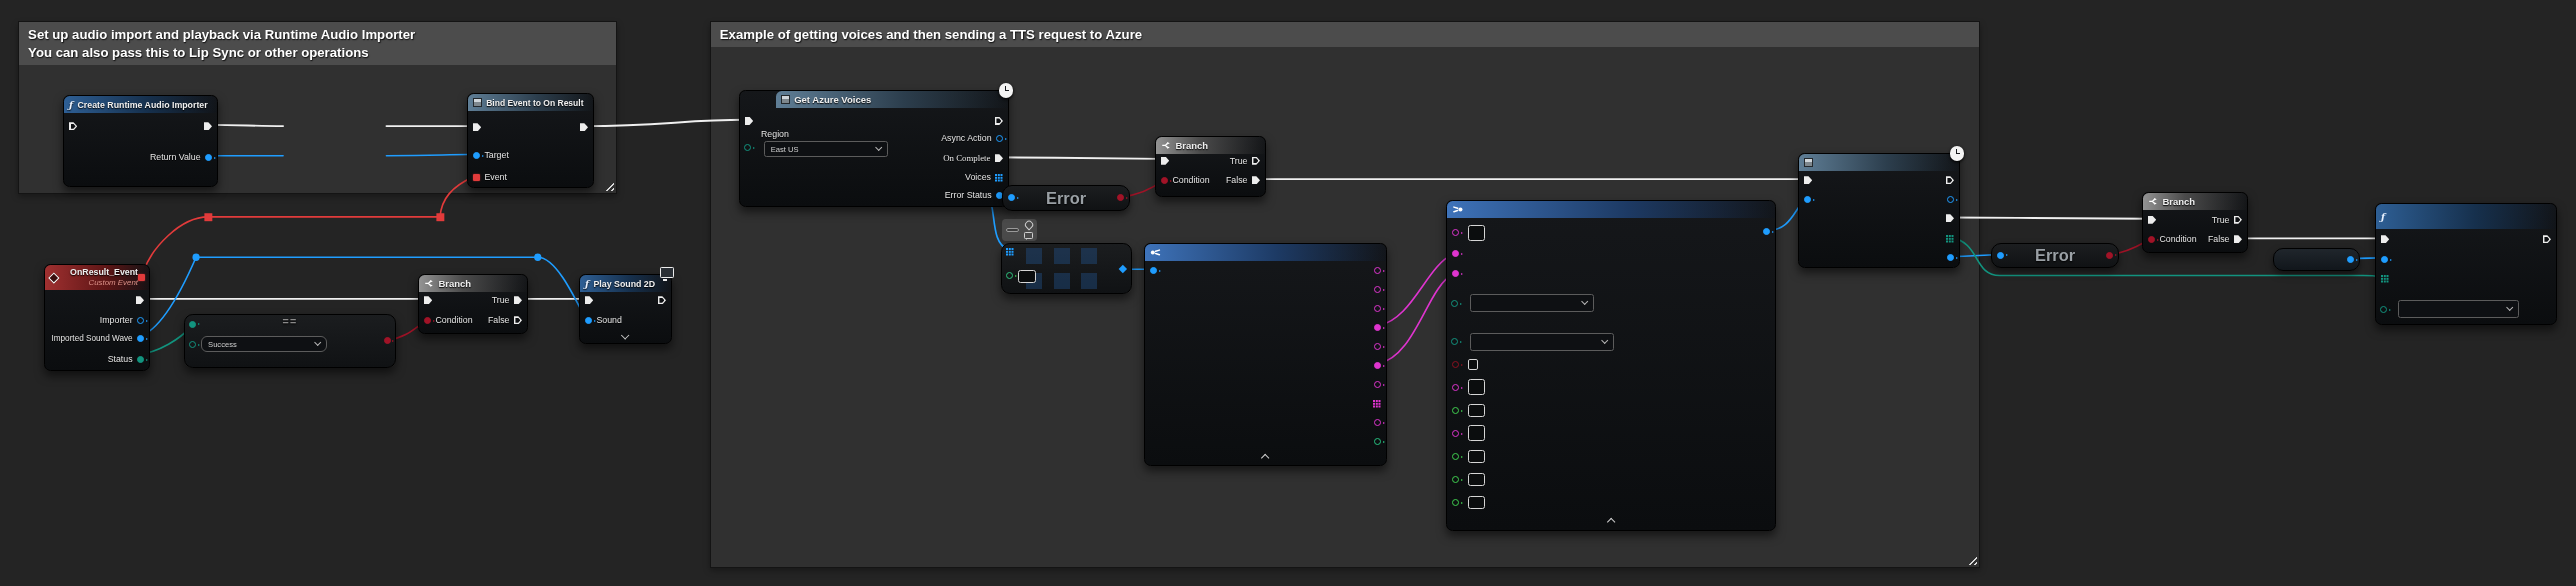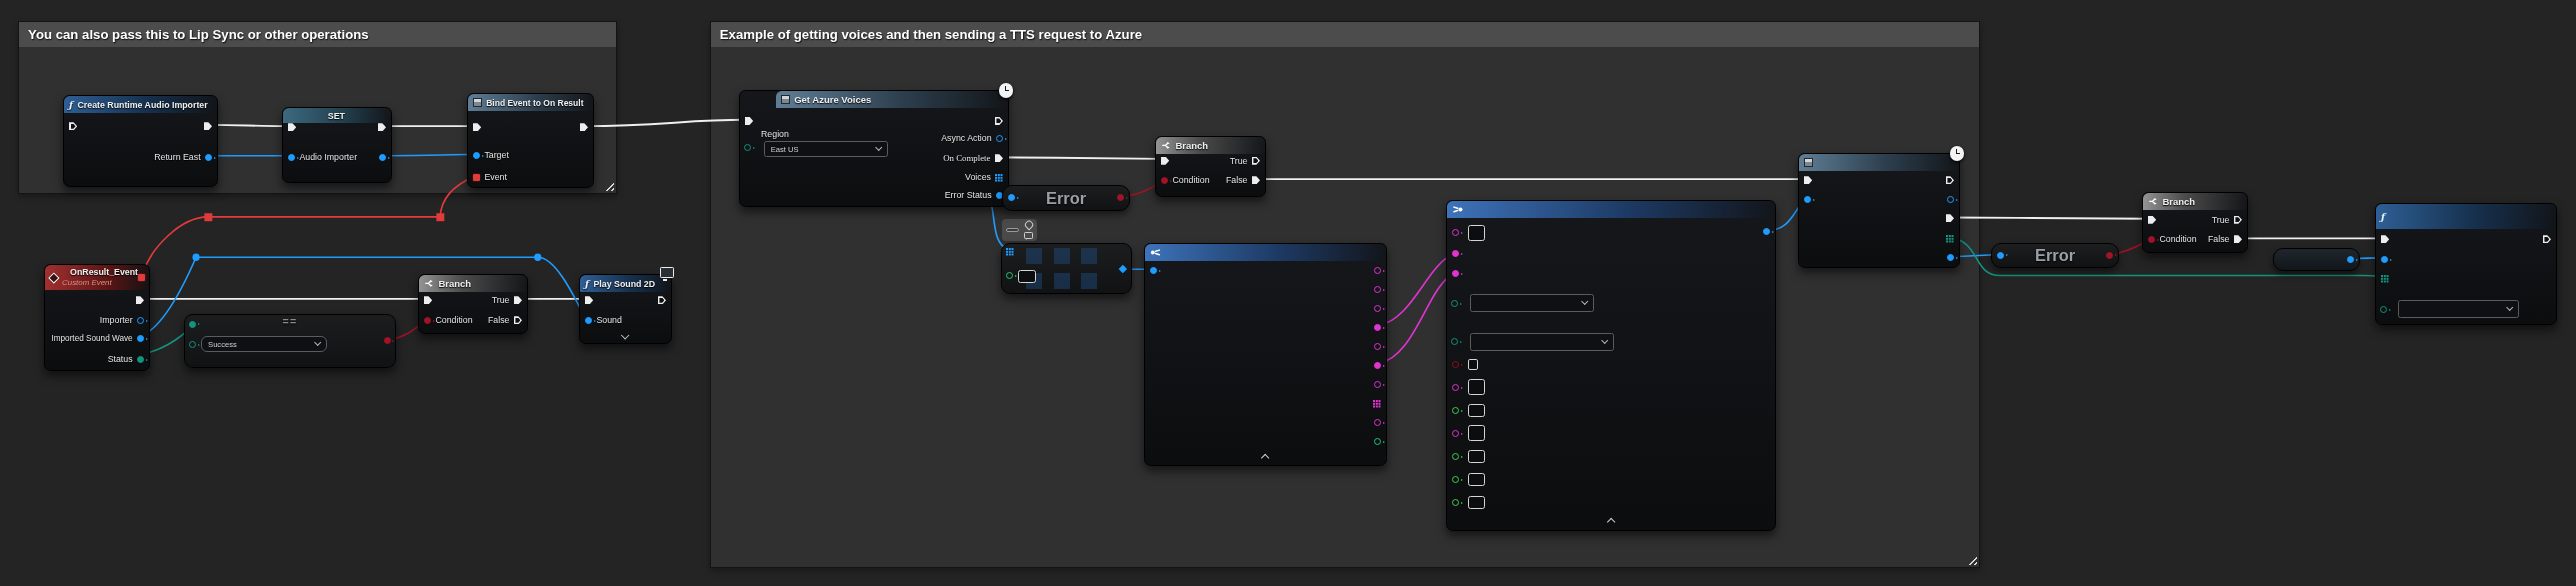--- a/index.html
+++ b/index.html
@@ -13,21 +13,21 @@
     background:repeating-linear-gradient(135deg,transparent 0 1.9px,#d8d8d8 1.9px 3.2px);
     clip-path:polygon(100% 0,100% 100%,0 100%);}
   
   .node{position:absolute;background:linear-gradient(#15171a,#0b0d0f);border:0.6px solid #000;border-radius:6.3px;
     box-shadow:0 5px 10px rgba(0,0,0,.55);}
   .nhead{height:17px;border-radius:5.7px 5.7px 0 0;display:flex;align-items:center;gap:4.4px;padding:0 6.3px 0 5px;
     font-weight:bold;font-size:9.5px;color:#efefef;text-shadow:0 0.6px 1.3px #000;white-space:nowrap;overflow:hidden;}
   .nhead2{height:25px;border-radius:5.7px 5.7px 0 0;display:flex;align-items:center;gap:4.4px;padding:0 6.3px 0 5px;white-space:nowrap;}
   .ht{font-weight:bold;font-size:9.5px;color:#efefef;text-shadow:0 0.6px 1.3px #000;line-height:10.7px;}
   .hs{font-style:italic;font-size:7.6px;color:#c9cf9b;line-height:8.8px;}
-  .hs-red{font-style:italic;font-size:7.9px;color:#d98f86;line-height:9.5px;}
+  .hs-red{font-style:italic;font-size:7.9px;color:#d98f86;line-height:9.5px;text-align:right;}
   .h-func{background:linear-gradient(90deg,#2e5f95,#16304d 55%,rgba(10,16,26,.2));}
   .h-async{background:linear-gradient(90deg,#5f7e96,#2c3e4d 55%,rgba(13,20,26,.2));}
   .h-struct{background:linear-gradient(90deg,#3e73ba,#1d3a64 55%,rgba(10,17,30,.2));}
   .h-event{background:linear-gradient(90deg,#a03030,#5c1515 60%,rgba(28,7,7,.25));}
   .h-branch{background:linear-gradient(90deg,#939393,#4b4b4b 40%,rgba(24,24,24,.2));}
   .h-set{background:linear-gradient(90deg,#3c697f,#23414f 55%,rgba(13,22,27,.25));justify-content:center;font-size:8.8px;}
   .pill{position:absolute;background:linear-gradient(#1c1e20,#101214);border:0.6px solid #000;border-radius:10px;
     box-shadow:0 3.8px 7.6px rgba(0,0,0,.5);display:flex;align-items:center;justify-content:center;}
   .bigtxt{font-weight:bold;color:#9aa0a5;text-shadow:0 1.3px 1.9px #000;}
   
@@ -73,20 +73,21 @@
     box-shadow:28px 0 rgba(34,84,146,.4),55px 0 rgba(34,84,146,.4),0 25px rgba(34,84,146,.4),28px 25px rgba(34,84,146,.4),55px 25px rgba(34,84,146,.4);}
   svg.wires{position:absolute;left:0;top:0;pointer-events:none;}
 </style>
 </head>
 <body>
 
 <div id="canvas">
 
   <div class="comment" style="left:18.3px;top:21px;width:597px;height:171px;">
     <div class="comment-head">
+      <div>Set up audio import and playback via Runtime Audio Importer</div>
       <div>You can also pass this to Lip Sync or other operations</div>
     </div>
     <div class="rsz"></div>
   </div>
 
   <div class="comment" style="left:710px;top:21px;width:1268px;height:545px;">
     <div class="comment-head" style="font-size:13.2px;"><span>Example of getting voices and then sending a TTS request to Azure</span></div>
     <div class="rsz"></div>
   </div>
 
@@ -143,42 +144,24 @@
     <div class="r" style="left:5px;top:25px;">
         <span class="p px h">
           <i></i>
         </span>
       </div>
     <div class="r rr" style="right:5px;top:25px;">
         <span class="p px"></span>
       </div>
     <div class="r rr" style="right:5px;top:56px;">
       <span class="p pc f" style="--pc:#1f9dff"></span>
-      <span>Return East</span>
-    </div>
-  </div>
-
-  <div class="node" style="left:282px;top:107px;width:108px;height:74px;">
-    <div class="nhead h-set" style="height:15px;">
-      <span>SET</span>
-    </div>
-    <div class="r" style="left:5px;top:14px;">
-        <span class="p px"></span>
-      </div>
-    <div class="r rr" style="right:5px;top:14px;">
-        <span class="p px"></span>
-      </div>
-    <div class="r" style="left:5px;top:44px;">
-      <span class="p pc f" style="--pc:#1f9dff"></span>
-      <span>Audio Importer</span>
-    </div>
-    <div class="r rr" style="right:5px;top:44px;">
-        <span class="p pc f" style="--pc:#1f9dff"></span>
-      </div>
-  </div>
+      <span>Return Value</span>
+    </div>
+  </div>
+
 
   <div class="node" style="left:467px;top:93px;width:125px;height:93px;">
     <div class="nhead h-async">
       <span class="sqicon"></span>
       <span style="font-size:8.5px;">Bind Event to On Result</span>
     </div>
     <div class="r" style="left:5px;top:28px;">
         <span class="p px"></span>
       </div>
     <div class="r rr" style="right:5px;top:28px;">

